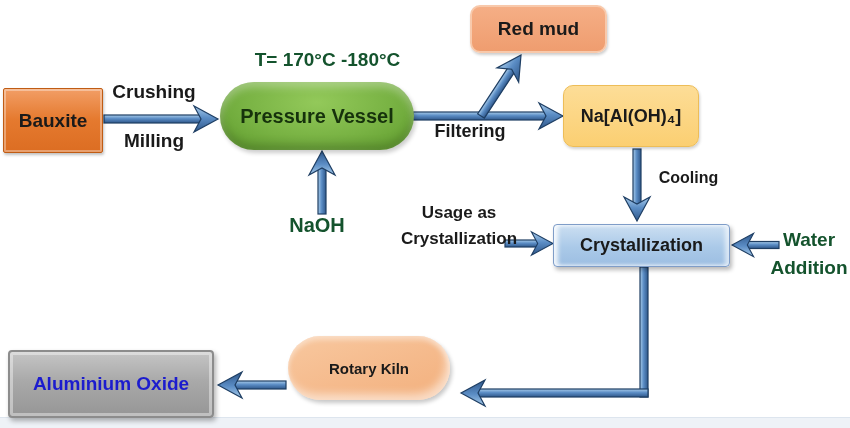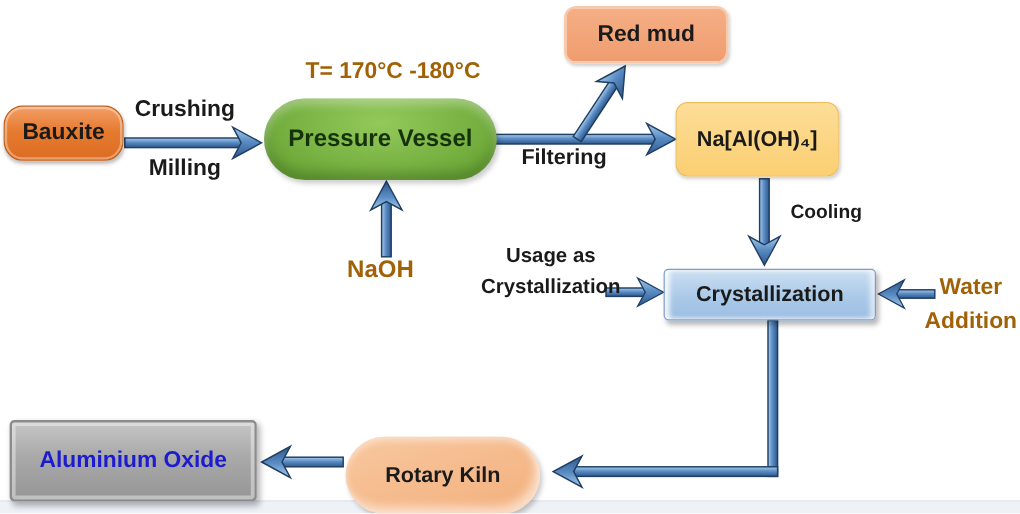--- a/index.html
+++ b/index.html
@@ -6,24 +6,24 @@
   .canvas{
     position:relative;width:850px;height:428px;background:#ffffff;
     font-family:"Liberation Sans",sans-serif;overflow:hidden;
   }
   .arrows{position:absolute;left:0;top:0;z-index:1;}
   .node{
     position:absolute;z-index:2;display:flex;align-items:center;justify-content:center;
     font-weight:bold;color:#1a1a1a;text-align:center;box-sizing:border-box;
   }
   .lbl{position:absolute;z-index:3;font-weight:bold;color:#1a1a1a;text-align:center;}
-  .blue{color:#a16207;}
+  .blue{color:#14532d;}
 
   .bauxite{
-    left:3px;top:88px;width:100px;height:46px;font-size:19px;border-radius:16px;
+    left:3px;top:88px;width:100px;height:65px;font-size:19px;border-radius:2px;
     background:linear-gradient(180deg,#F29E66 0%,#E57A2F 48%,#DC6D22 100%);
     border:1px solid #C05C14;
     box-shadow:inset 0 0 0 2px rgba(255,255,255,.35),1px 2px 3px rgba(0,0,0,.25);
   }
   .vessel{
     left:220px;top:82px;width:194px;height:68px;font-size:20px;border-radius:34px;
     color:#16320C;
     background:radial-gradient(ellipse at 50% 30%,#93C95A 0%,#78B243 55%,#66A233 85%,#578F28 100%);
     box-shadow:inset 0 5px 8px rgba(255,255,255,.35),inset 0 -6px 10px rgba(0,0,0,.18),2px 3px 4px rgba(0,0,0,.2);
   }
@@ -39,21 +39,21 @@
     border:1px solid #EDBD58;
     box-shadow:1px 2px 3px rgba(0,0,0,.18);
   }
   .cryst{
     left:553px;top:224px;width:177px;height:43px;font-size:18px;border-radius:4px;
     background:linear-gradient(180deg,#CCDFF2 0%,#AAC9E8 55%,#9CBEE2 100%);
     border:1px solid #7F9DC8;
     box-shadow:inset 4px 0 4px rgba(255,255,255,.85),inset -4px 0 4px rgba(255,255,255,.6),2px 3px 4px rgba(0,0,0,.28);
   }
   .kiln{
-    left:288px;top:364px;width:162px;height:64px;font-size:18px;border-radius:32px;
+    left:288px;top:336px;width:162px;height:64px;font-size:15px;border-radius:32px;
     background:linear-gradient(160deg,#F8C89F 0%,#F5BA8C 55%,#F3B07D 100%);
     box-shadow:inset -4px -6px 8px rgba(255,255,255,.55),inset 0 4px 5px rgba(255,255,255,.4),2px 3px 4px rgba(0,0,0,.22);
   }
   .oxide{
     left:8px;top:350px;width:206px;height:68px;font-size:19px;border-radius:4px;
     color:#1C1CCE;
     background:linear-gradient(180deg,#C5C5C5 0%,#A9A9A9 45%,#969696 100%);
     border:2px solid #8C8C8C;
     box-shadow:inset 0 0 0 3px rgba(255,255,255,.4),2px 3px 5px rgba(0,0,0,.3);
   }

